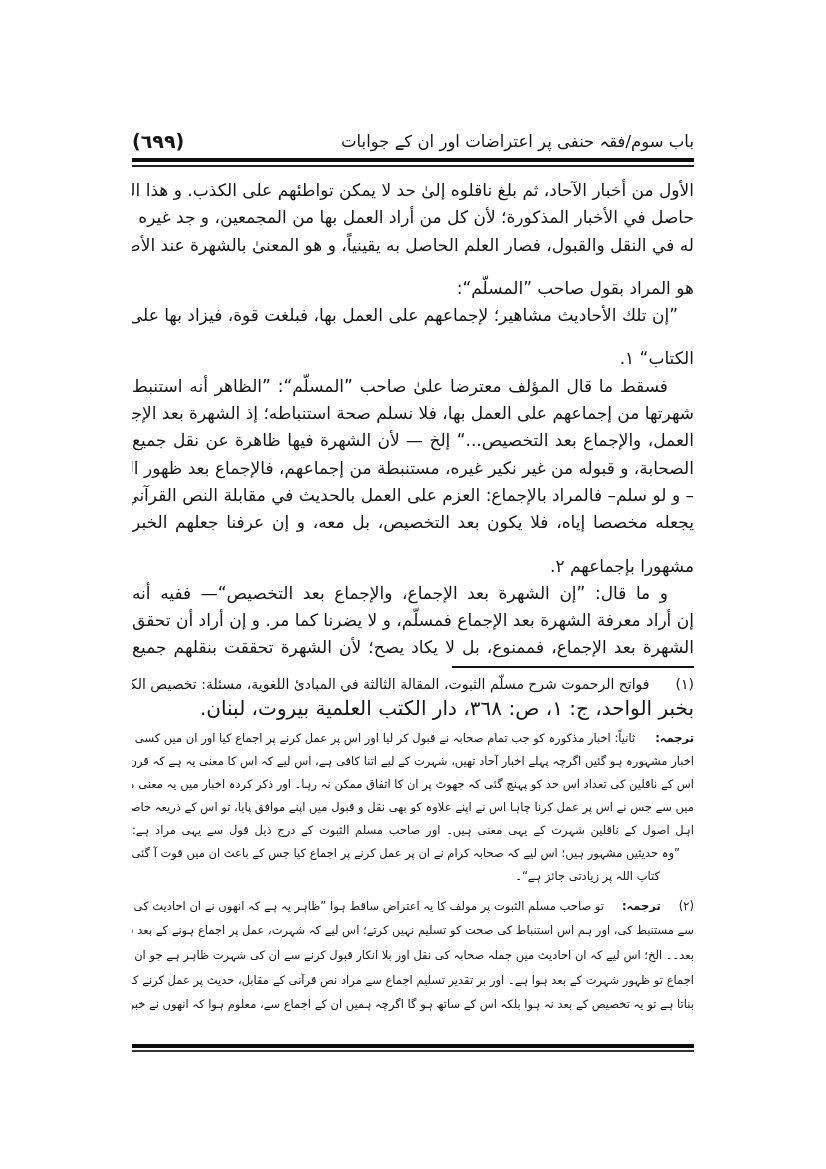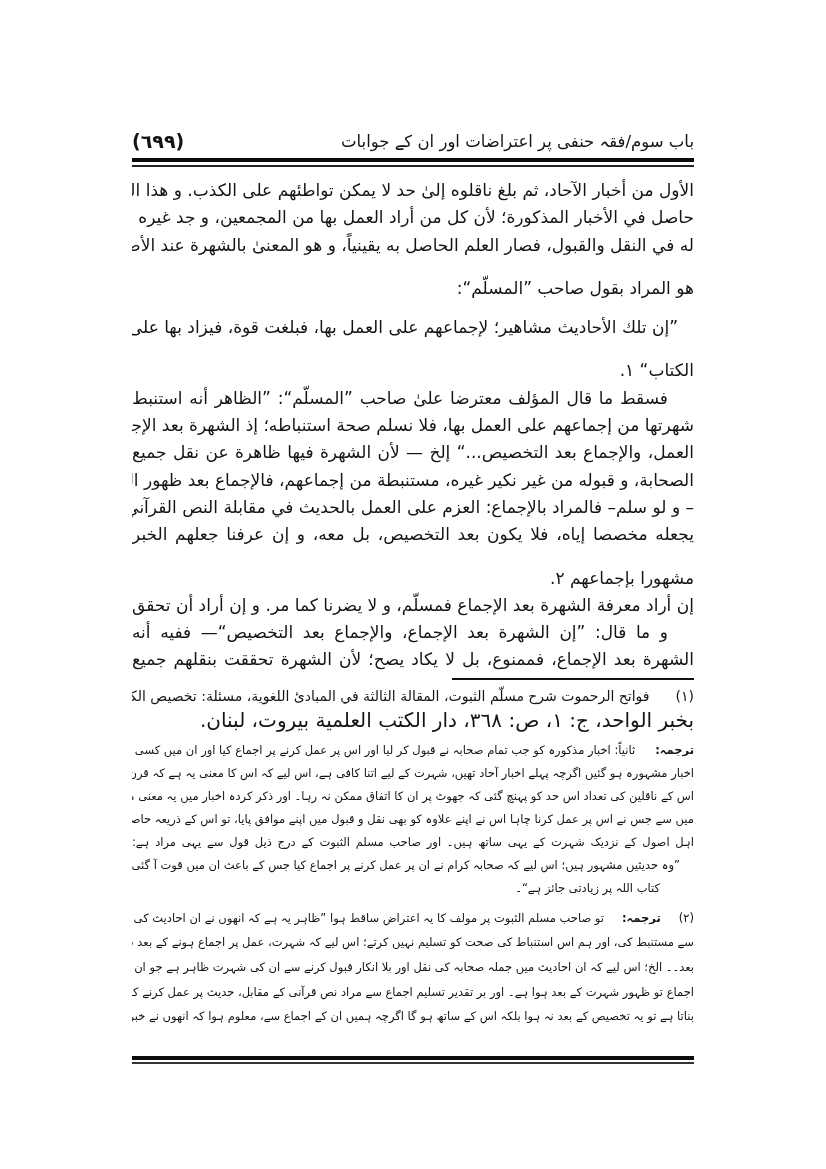--- a/index.html
+++ b/index.html
@@ -10,21 +10,21 @@
   .header{margin-top:124px;height:34px;display:flex;justify-content:space-between;align-items:center;}
   .title{font-size:16.5px;font-weight:normal;letter-spacing:-0.2px;}
   .pgnum{font-size:19px;font-weight:bold;direction:ltr;}
   .rule{height:3px;border-top:4px solid #0c0c0c;border-bottom:2px solid #222;}
   
   .main{margin-top:10px;}
   .ln{height:27.3px;line-height:27.3px;font-size:17px;overflow:hidden;
       text-align:justify;text-align-last:justify;white-space:nowrap;}
   .ln.s{text-align:right;text-align-last:right;margin-top:16px;}
   .ln.ind{padding-right:26px;}
-  .ln.ind2{padding-right:16px;margin-top:12px;}
+  .ln.ind2{padding-right:16px;}
   
   .fnsep{margin-top:4px;width:242px;border-top:2px solid #111;}
   
   .fn1{margin-top:4px;font-size:14px;}
   .fnline{height:24px;line-height:24px;overflow:hidden;display:flex;gap:26px;}
   .fnline .fntext{flex:1;text-align:justify;text-align-last:justify;white-space:nowrap;overflow:hidden;}
   .fnline2{height:24px;line-height:24px;font-size:20px;text-align:right;overflow:hidden;}
   
   .urdu{margin-top:7px;font-size:11.5px;}
   .uline{height:23px;line-height:23px;overflow:hidden;text-align:justify;text-align-last:justify;white-space:nowrap;}
@@ -62,22 +62,22 @@
       <div class="ln s">هو المراد بقول صاحب ”المسلّم“:</div>
       <div class="ln ind2">”إن تلك الأحاديث مشاهير؛ لإجماعهم على العمل بها، فبلغت قوة، فيزاد بها على</div>
       <div class="ln s">الكتاب“ ١.</div>
       <div class="ln ind">فسقط ما قال المؤلف معترضا علىٰ صاحب ”المسلّم“: ”الظاهر أنه استنبط</div>
       <div class="ln">شهرتها من إجماعهم على العمل بها، فلا نسلم صحة استنباطه؛ إذ الشهرة بعد الإجماع على</div>
       <div class="ln">العمل، والإجماع بعد التخصيص...“ إلخ — لأن الشهرة فيها ظاهرة عن نقل جميع</div>
       <div class="ln">الصحابة، و قبوله من غير نكير غيره، مستنبطة من إجماعهم، فالإجماع بعد ظهور الشهرة</div>
       <div class="ln">– و لو سلم– فالمراد بالإجماع: العزم على العمل بالحديث في مقابلة النص القرآني،</div>
       <div class="ln">يجعله مخصصا إياه، فلا يكون بعد التخصيص، بل معه، و إن عرفنا جعلهم الخبر</div>
       <div class="ln s">مشهورا بإجماعهم ٢.</div>
+      <div class="ln ind">و ما قال: ”إن الشهرة بعد الإجماع، والإجماع بعد التخصيص“— ففيه أنه</div>
       <div class="ln">إن أراد معرفة الشهرة بعد الإجماع فمسلّم، و لا يضرنا كما مر. و إن أراد أن تحقق</div>
-      <div class="ln ind">و ما قال: ”إن الشهرة بعد الإجماع، والإجماع بعد التخصيص“— ففيه أنه</div>
       <div class="ln">الشهرة بعد الإجماع، فممنوع، بل لا يكاد يصح؛ لأن الشهرة تحققت بنقلهم جميع</div>
     </div>
 
     <div class="fnsep"></div>
 
     <div class="fn1">
       <div class="fnline">
         <span class="marker">(١)</span>
         <span class="fntext">فواتح الرحموت شرح مسلّم الثبوت، المقالة الثالثة في المبادئ اللغوية، مسئلة: تخصيص الكتاب</span>
       </div>
@@ -85,21 +85,21 @@
     </div>
 
     <div class="urdu">
       <div class="uline first">
         <span class="ulabel">ترجمہ:</span>
         <span class="utext">ثانیاً: اخبار مذکورہ کو جب تمام صحابہ نے قبول کر لیا اور اس پر عمل کرنے پر اجماع کیا اور ان میں کسی سے اس پر انکار منقول نہ ہوا تو وہ</span>
       </div>
       <div class="uline">اخبار مشہورہ ہو گئیں اگرچہ پہلے اخبار آحاد تھیں، شہرت کے لیے اتنا کافی ہے، اس لیے کہ اس کا معنی یہ ہے کہ قرن اول میں خبر، خبر واحد تھی، پھر</div>
       <div class="uline">اس کے ناقلین کی تعداد اس حد کو پہنچ گئی کہ جھوٹ پر ان کا اتفاق ممکن نہ رہا۔ اور ذکر کردہ اخبار میں یہ معنی موجود ہے؛ کیوں کہ اجماع کرنے والوں</div>
       <div class="uline">میں سے جس نے اس پر عمل کرنا چاہا اس نے اپنے علاوہ کو بھی نقل و قبول میں اپنے موافق پایا، تو اس کے ذریعہ حاصل شدہ علم یقینی اور قطعی ہو گیا،</div>
-      <div class="uline">اہل اصول کے نزدیک شہرت کے یہی ساتھ ہیں۔ اور صاحب مسلم الثبوت کے درج ذیل قول سے یہی مراد ہے:</div>
+      <div class="uline">اہل اصول کے ناقلین شہرت کے یہی معنی ہیں۔ اور صاحب مسلم الثبوت کے درج ذیل قول سے یہی مراد ہے:</div>
       <div class="uline q1">”وہ حدیثیں مشہور ہیں؛ اس لیے کہ صحابہ کرام نے ان پر عمل کرنے پر اجماع کیا جس کے باعث ان میں قوت آ گئی، تو ان کے ذریعہ</div>
       <div class="uline q2">کتاب اللہ پر زیادتی جائز ہے“۔</div>
     </div>
 
     <div class="fn2">
       <div class="uline first">
         <span class="marker">(٢)</span>
         <span class="ulabel">ترجمہ:</span>
         <span class="utext">تو صاحب مسلم الثبوت پر مولف کا یہ اعتراض ساقط ہوا ”ظاہر یہ ہے کہ انھوں نے ان احادیث کی شہرت صحابہ کے عمل اجماعی</span>
       </div>

